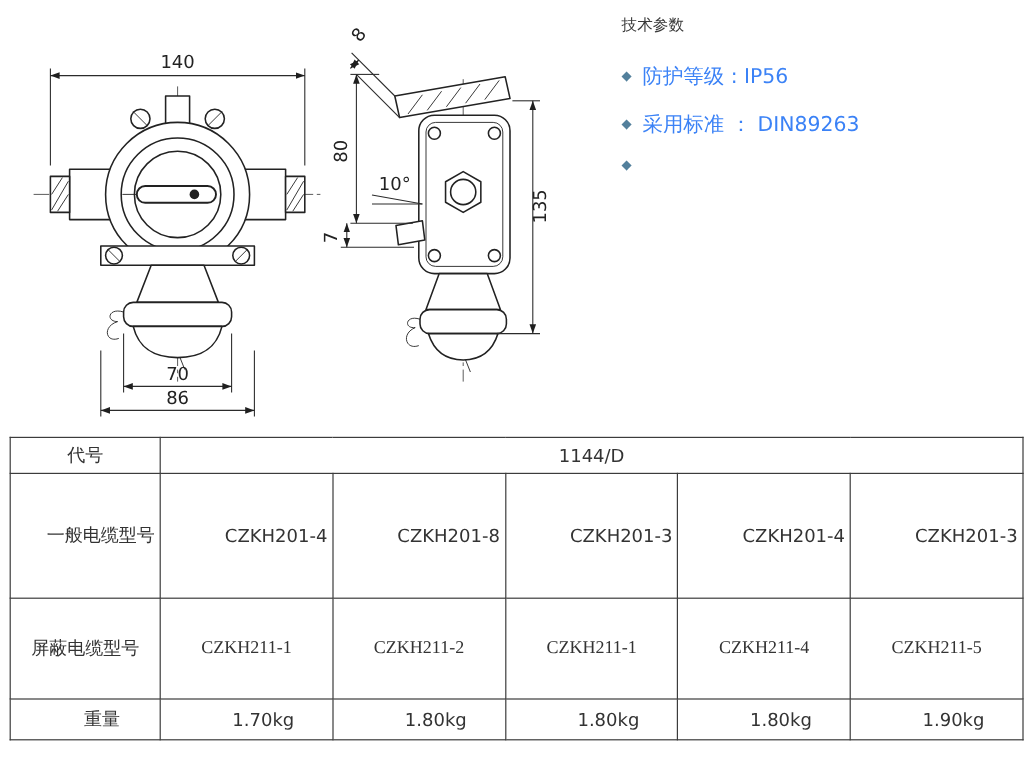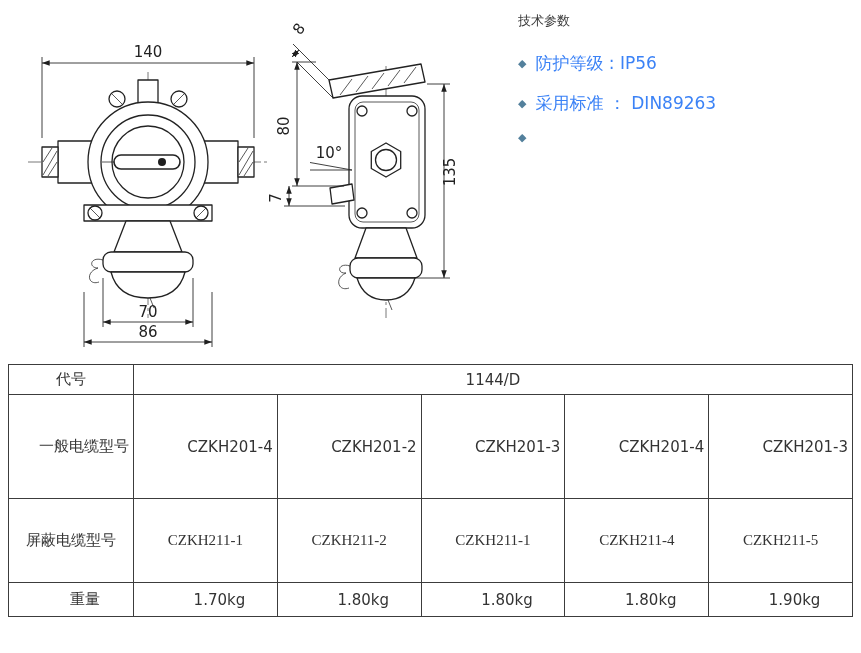--- a/index.html
+++ b/index.html
@@ -183,21 +183,21 @@
         <col>
     </colgroup>
     <tbody>
       <tr class="row-code">
         <td>代号</td>
         <td colspan="5">1144/D</td>
       </tr>
       <tr class="row-models">
         <td>一般电缆型号</td>
         <td>CZKH201-4</td>
-        <td>CZKH201-2</td>
+        <td>CZKH201-8</td>
         <td>CZKH201-3</td>
         <td>CZKH201-4</td>
         <td>CZKH201-3</td>
       </tr>
       <tr class="row-models2">
         <td>屏蔽电缆型号</td>
         <td>CZKH211-1</td>
         <td>CZKH211-2</td>
         <td>CZKH211-1</td>
         <td>CZKH211-4</td>

